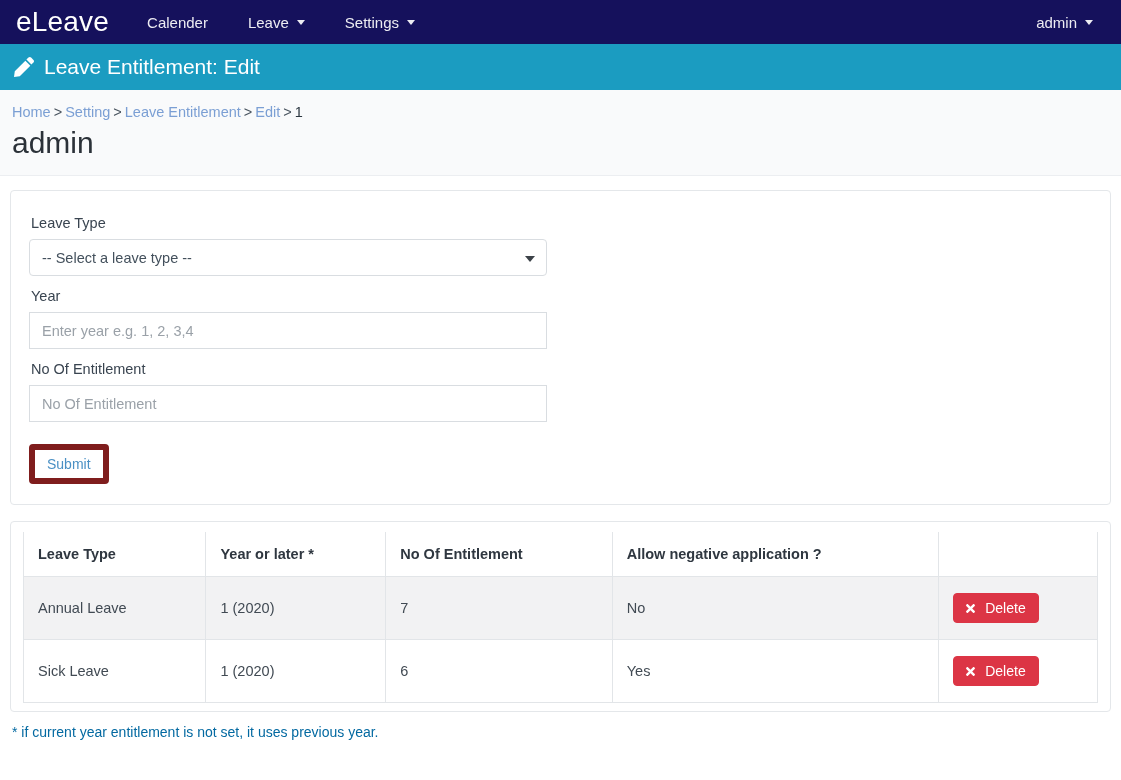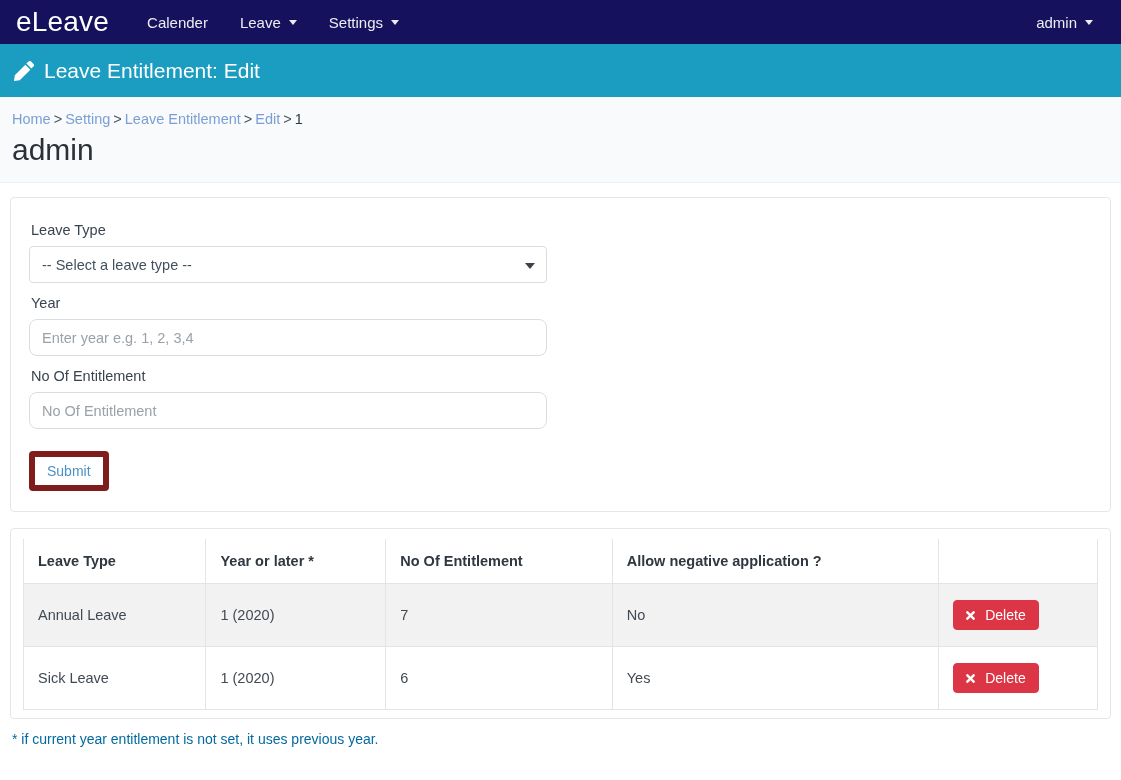--- a/index.html
+++ b/index.html
@@ -21,21 +21,21 @@
     padding: 0 16px;
     color: #ffffff;
   }
   .brand {
     font-size: 28px;
     color: #ffffff;
     margin-right: 26px;
     letter-spacing: .2px;
     cursor: pointer;
   }
-  .nav-items { display: flex; align-items: center; gap: 8px; }
+  .nav-items { display: flex; align-items: center; gap: 16px; }
   .nav-link {
     color: rgba(255,255,255,.92);
     font-size: 15px;
     padding: 6px 12px;
     cursor: pointer;
     display: flex;
     align-items: center;
     gap: 6px;
     white-space: nowrap;
   }
@@ -44,21 +44,21 @@
     border-left: 4.5px solid transparent;
     border-right: 4.5px solid transparent;
     border-top: 5px solid rgba(255,255,255,.92);
     display: inline-block;
     margin-left: 2px;
   }
   .nav-right { margin-left: auto; display: flex; align-items: center; }
 
   
   .page-band {
-    height: 53px;
+    height: 46px;
     background: #1b9cc1;
     color: #ffffff;
     display: flex;
     align-items: center;
     padding: 0 14px;
   }
   .page-band .title {
     font-size: 21px;
     font-weight: 400;
     display: flex;
@@ -108,21 +108,21 @@
   .field label {
     display: block;
     font-size: 14.5px;
     color: #394450;
     margin: 6px 0 8px 2px;
   }
   .control {
     width: 518px;
     height: 37px;
     border: 1px solid #d9dde1;
-    border-radius: 8px;
+    border-radius: 0;
     background: #ffffff;
     font-size: 14.5px;
     color: #6c757d;
     padding: 0 12px;
     font-family: "Liberation Sans", sans-serif;
     outline: none;
   }
   .control::placeholder { color: #9aa1a8; }
   .select-wrap { position: relative; width: 518px; }
   .select-wrap select {

